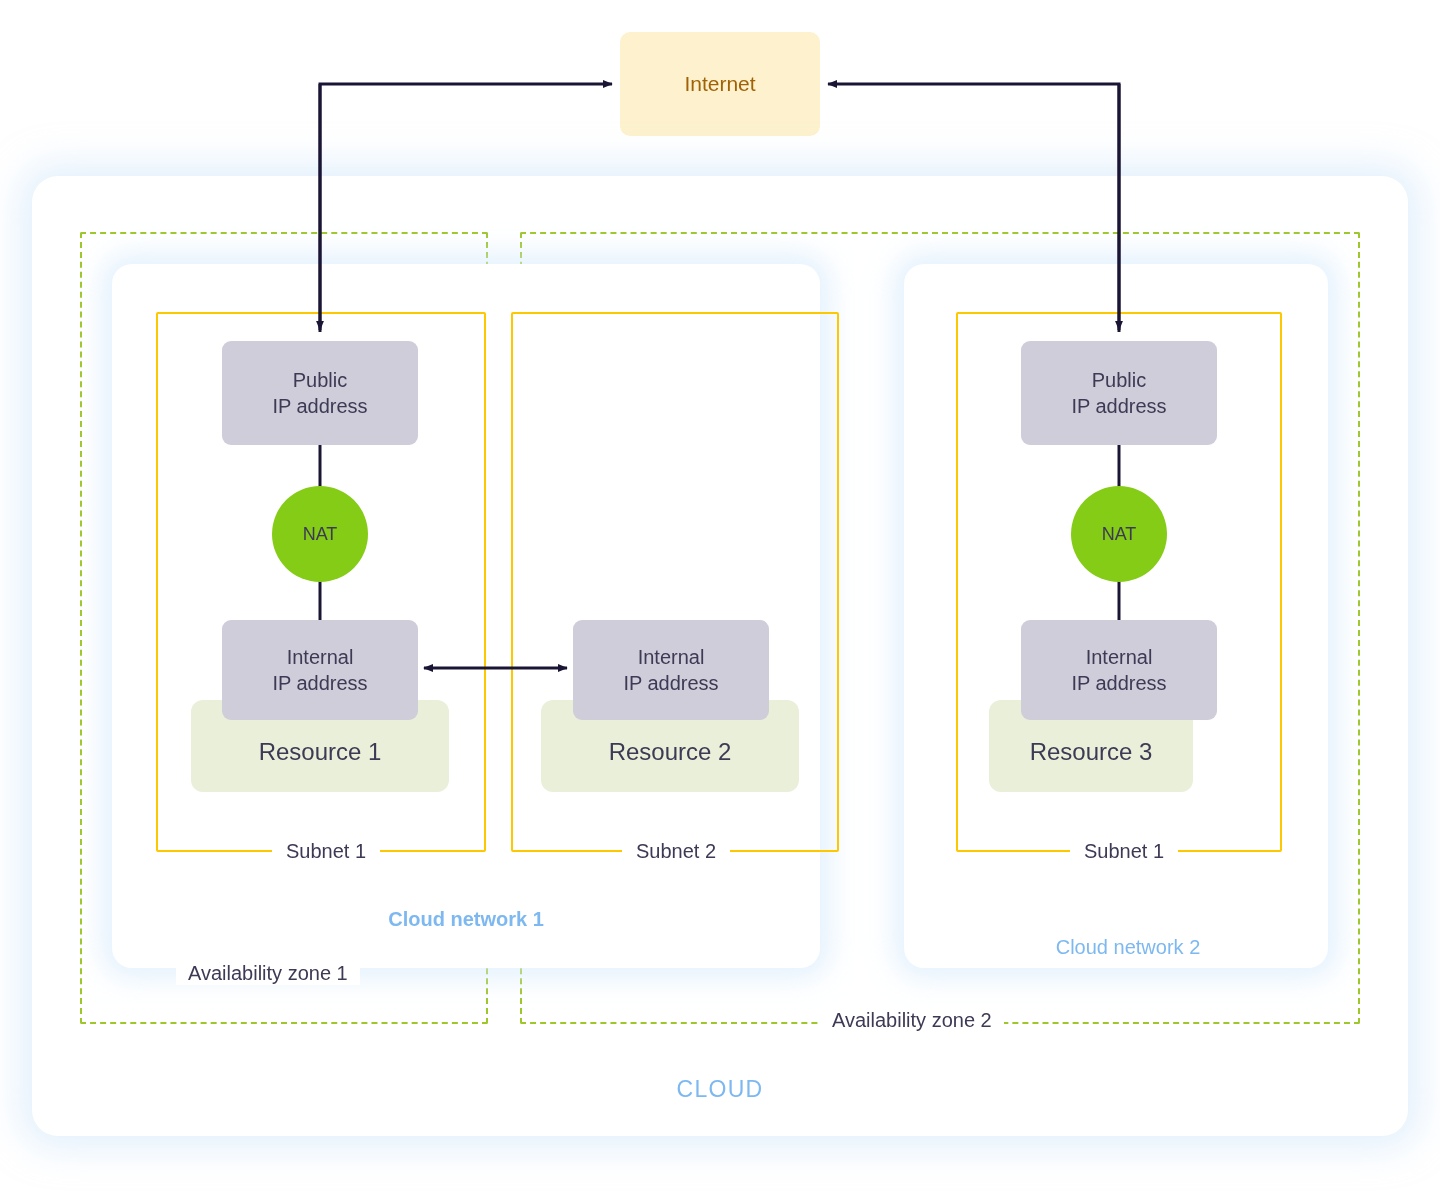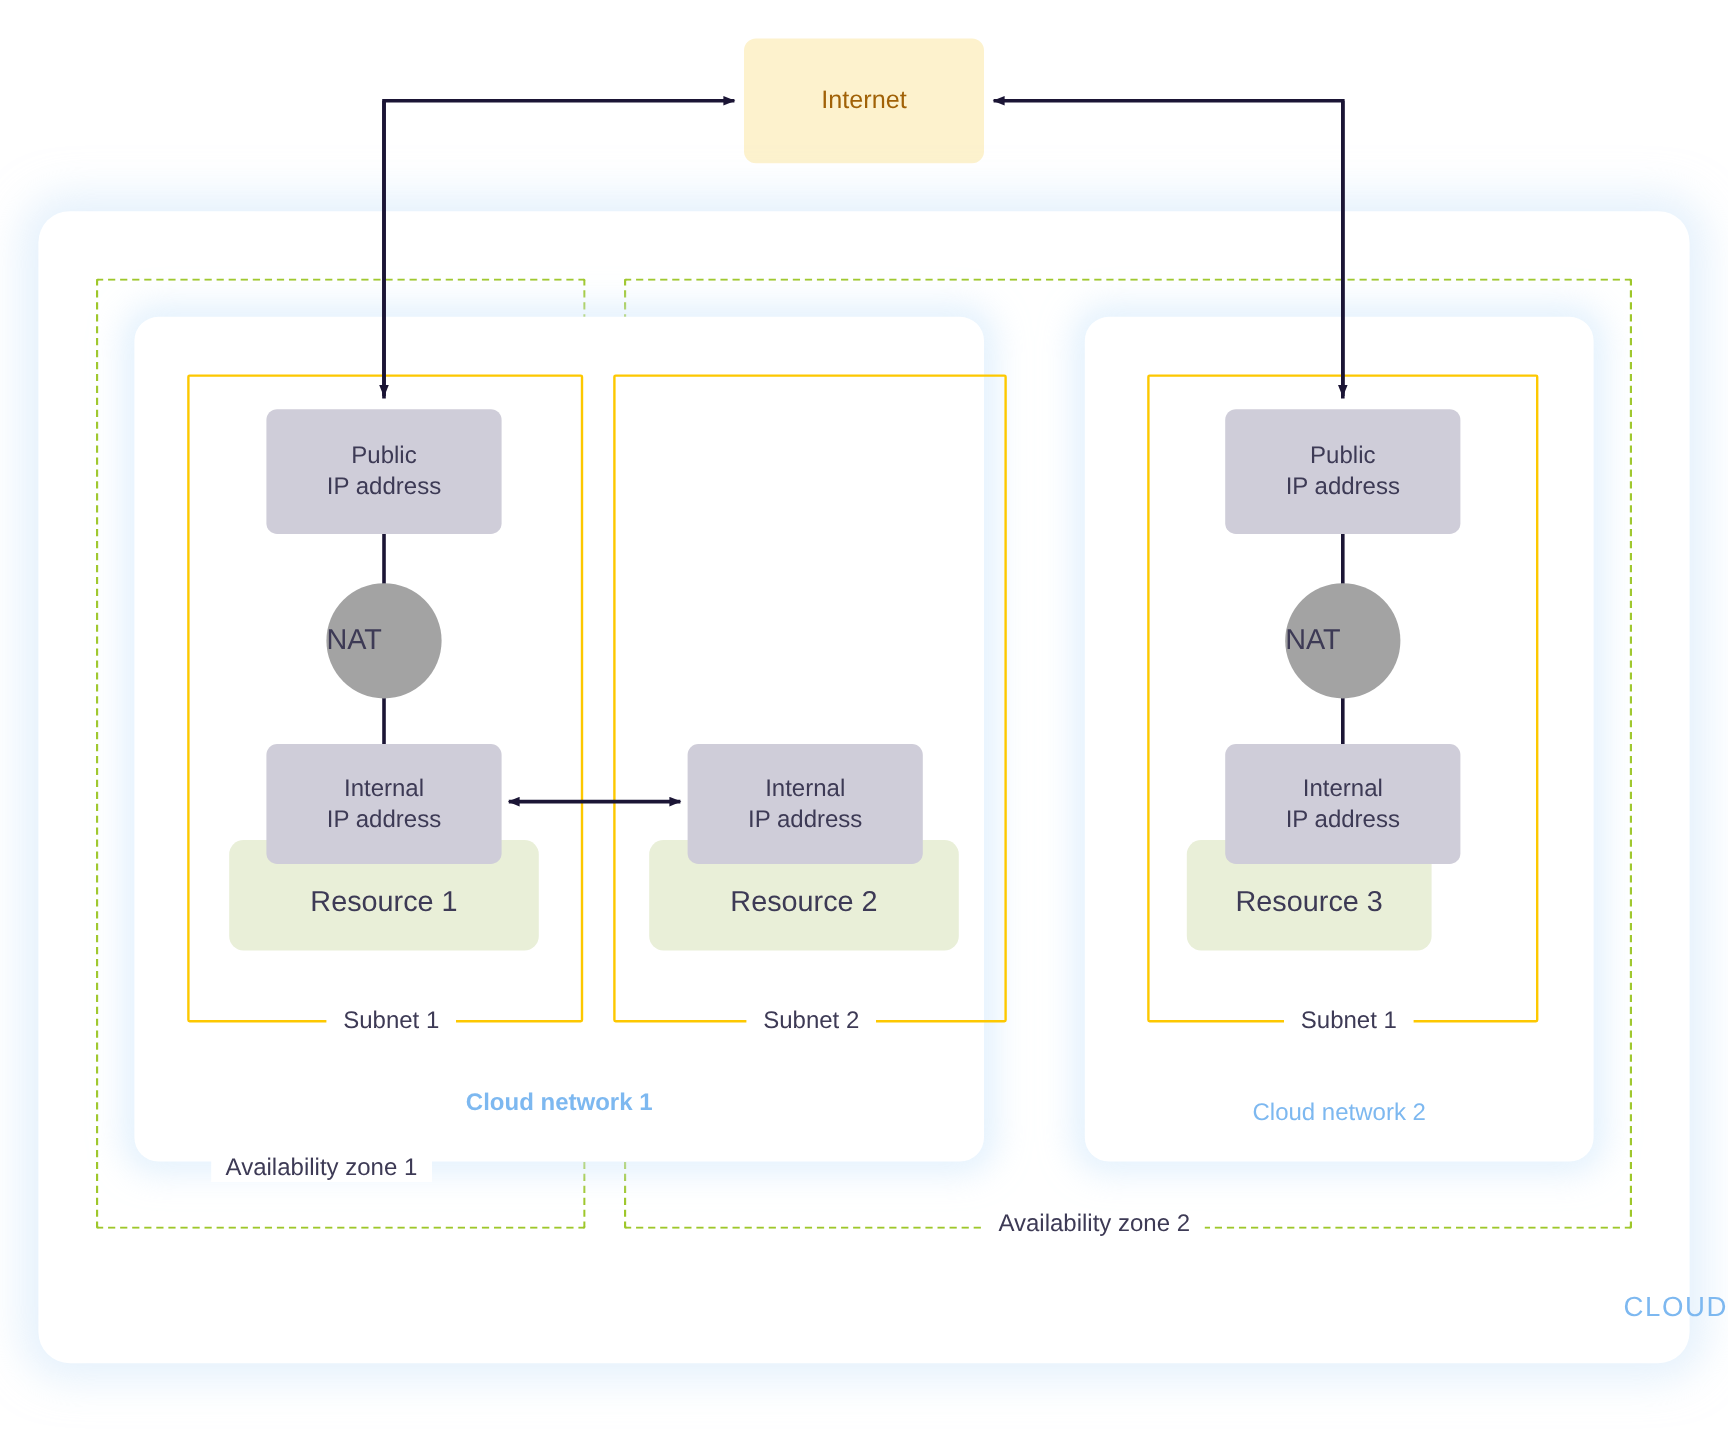--- a/index.html
+++ b/index.html
@@ -19,21 +19,21 @@
     font-size:21px;color:#a16207;
   }
 
   
   .cloud-panel{
     position:absolute;left:32px;top:176px;width:1376px;height:960px;
     background:#ffffff;border-radius:26px;
     box-shadow:0 0 34px 14px rgba(208,230,250,.55);
   }
   .cloud-label{
-    position:absolute;left:0;top:1076px;width:1440px;text-align:right;
+    position:absolute;left:0;top:1076px;width:1440px;text-align:center;
     font-size:23px;letter-spacing:1.3px;color:#7db8f0;
   }
 
   
   .az{
     position:absolute;
     border:2.5px dashed #9ec72a;
     border-radius:2px;
     box-sizing:border-box;
     background:transparent;
@@ -52,21 +52,21 @@
     position:absolute;background:#ffffff;border-radius:20px;
     box-shadow:0 0 26px 11px rgba(212,233,251,.6);
   }
   #net1{left:112px;top:264px;width:708px;height:704px;font-weight:bold;}
   #net2{left:904px;top:264px;width:424px;height:704px;}
   .net-label{
     position:absolute;font-size:20px;color:#7db8f0;text-align:center;
     width:100%;left:0;
   }
   #net1-label{top:644px;}
-  #net2-label{top:652px;}
+  #net2-label{top:672px;padding-left:12px;}
 
   
   .subnet{
     position:absolute;box-sizing:border-box;
     border:2.5px solid #fdc800;border-radius:2px;
   }
   #sub1{left:156px;top:312px;width:330px;height:540px;}
   #sub2{left:511px;top:312px;width:328px;height:540px;}
   #sub3{left:956px;top:312px;width:326px;height:540px;}
   .subnet-label{
@@ -78,22 +78,22 @@
   #sub3-label{left:1070px;top:840px;}
 
   
   .ipbox{
     position:absolute;background:#cfcdd9;border-radius:9px;
     display:flex;flex-direction:column;align-items:center;justify-content:center;
     font-size:20px;color:#3d3a55;line-height:1.32;z-index:6;
   }
   .natc{
     position:absolute;width:96px;height:96px;border-radius:50%;
-    background:#a3a3a3;display:flex;align-items:center;
-    font-size:24px;color:#3d3a55;z-index:6;
+    background:#84cc16;display:flex;align-items:center;justify-content:center;
+    font-size:18px;color:#3d3a55;z-index:6;
   }
   .resbox{
     position:absolute;background:#e9efd8;border-radius:12px;
     display:flex;align-items:flex-end;justify-content:center;
     font-size:24px;color:#3d3a55;padding-bottom:26px;box-sizing:border-box;
     z-index:4;
   }
 
   
   #pub1{left:222px;top:341px;width:196px;height:104px;}

